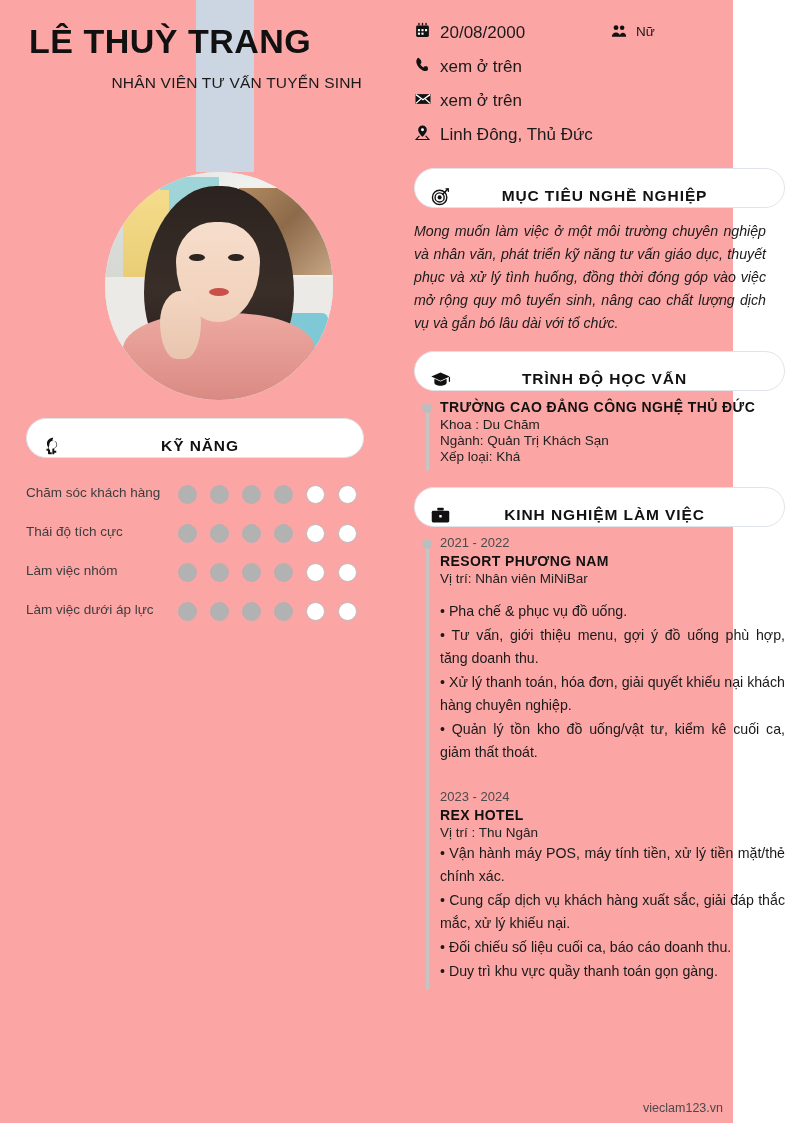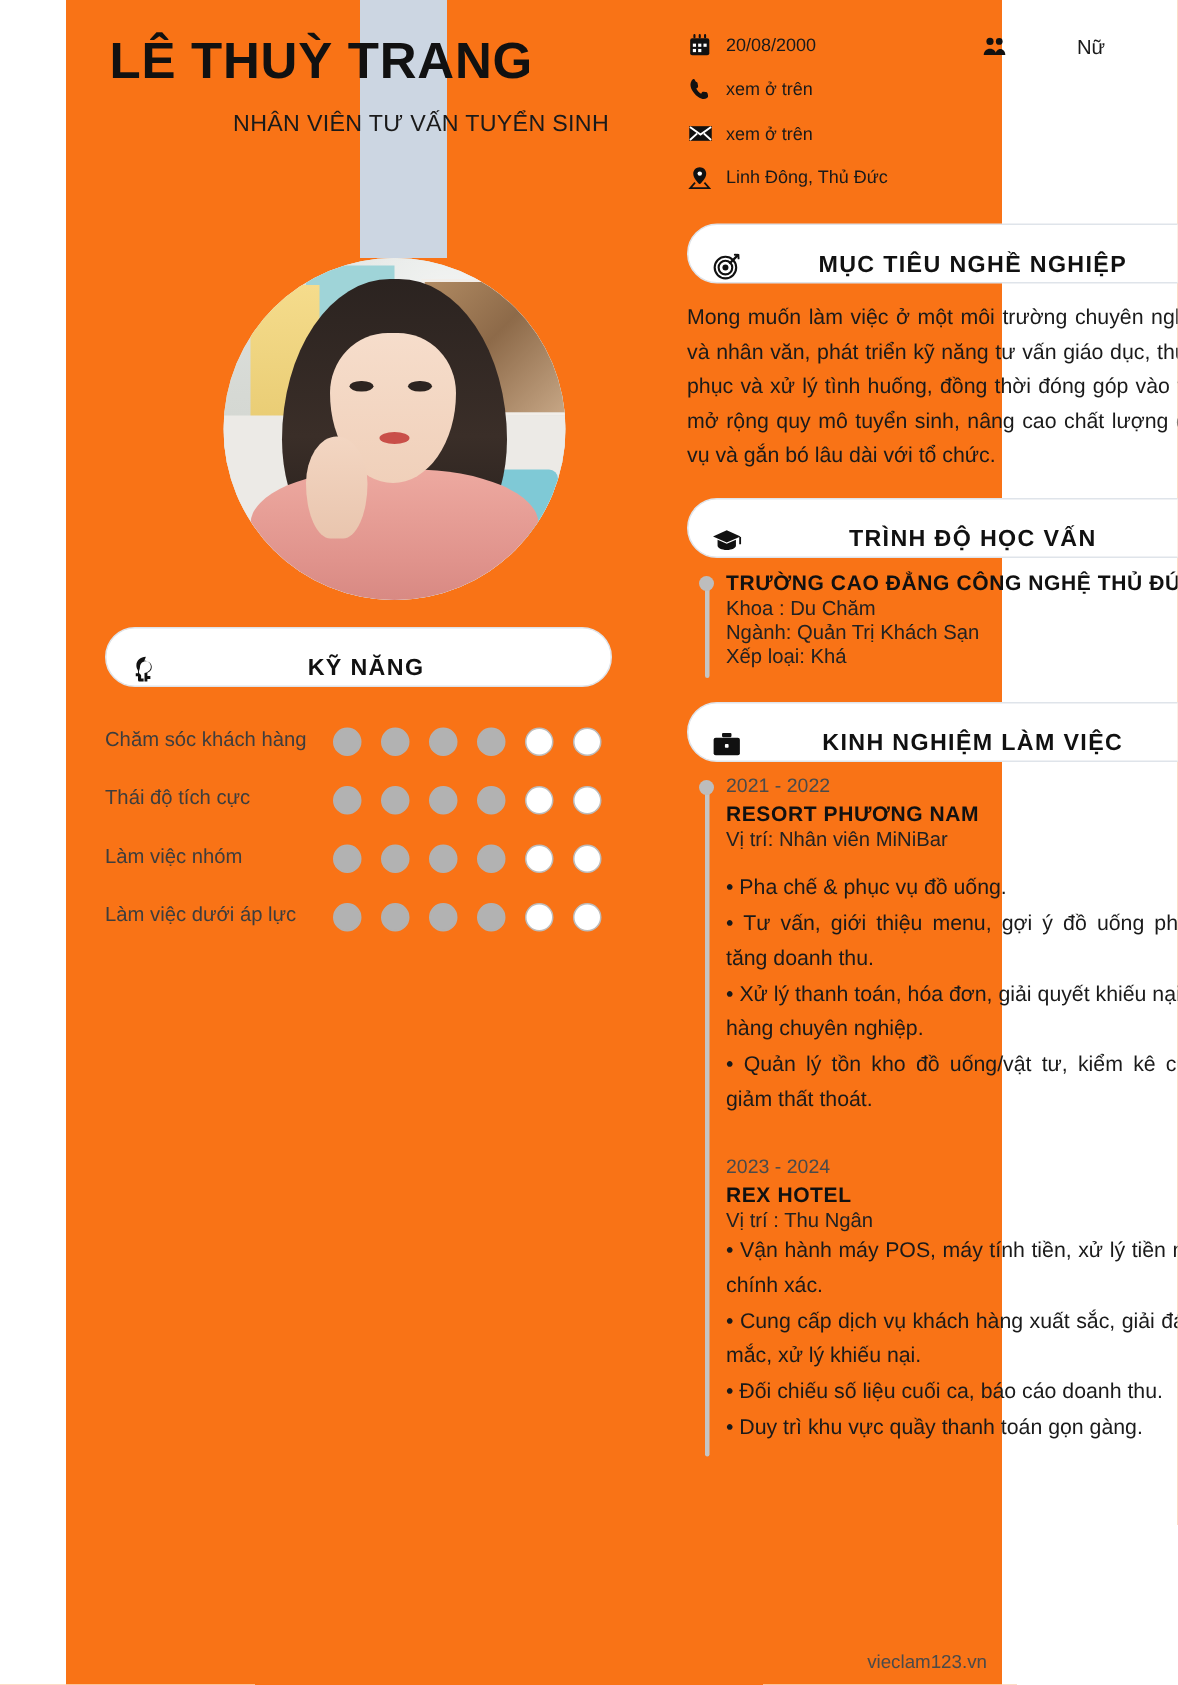--- a/index.html
+++ b/index.html
@@ -5,23 +5,22 @@
   * { box-sizing: border-box; margin: 0; padding: 0; }
   html, body {
     width: 785px; height: 1123px;
     background: #ffffff;
     font-family: "Liberation Sans", sans-serif;
     color: #1a1a1a;
     overflow: hidden;
   }
   #page {
     position: relative;
-    width: 624px; height: 1123px;
-    background: #f97316;
-    margin-left: 44px;
+    width: 733px; height: 1123px;
+    background: #fca5a5;
   }
 
   
   .band {
     position: absolute;
     left: 196px; top: 0;
     width: 58px; height: 172px;
     background: #ccd6e2;
     z-index: 0;
   }
@@ -191,47 +190,47 @@
     left: 414px; top: 0;
     width: 371px; height: 1123px;
     z-index: 2;
   }
 
   .contact {
     padding: 22px 0 0 0;
     position: relative;
   }
   .contact-row {
-    display: flex; align-items: flex-end;
+    display: flex; align-items: flex-start;
     margin-bottom: 12px;
-    font-size: 12px;
+    font-size: 17px;
     color: #1a1a1a;
   }
   .contact-ico {
     width: 26px; flex: 0 0 26px;
     display: flex; align-items: center; justify-content: flex-start;
   }
   .contact-ico svg { display: block; }
   .contact-row .ctext { line-height: 1.3; }
   .gender-row {
     position: absolute; left: 196px; top: 22px;
     display: flex; align-items: center;
     font-size: 13.5px;
-    gap: 38px;
   }
 
   .section { margin-top: 16px; }
   .section.first { margin-top: 22px; }
   .objective-text {
     margin-top: 12px;
     font-size: 14.2px;
     line-height: 1.62;
     color: #1a1a1a;
     text-align: justify;
     padding-right: 19px;
+    font-style: italic;
   }
 
   
   .timeline {
     position: relative;
     margin-top: 8px;
     padding-left: 26px;
   }
   .tl-line {
     position: absolute;

